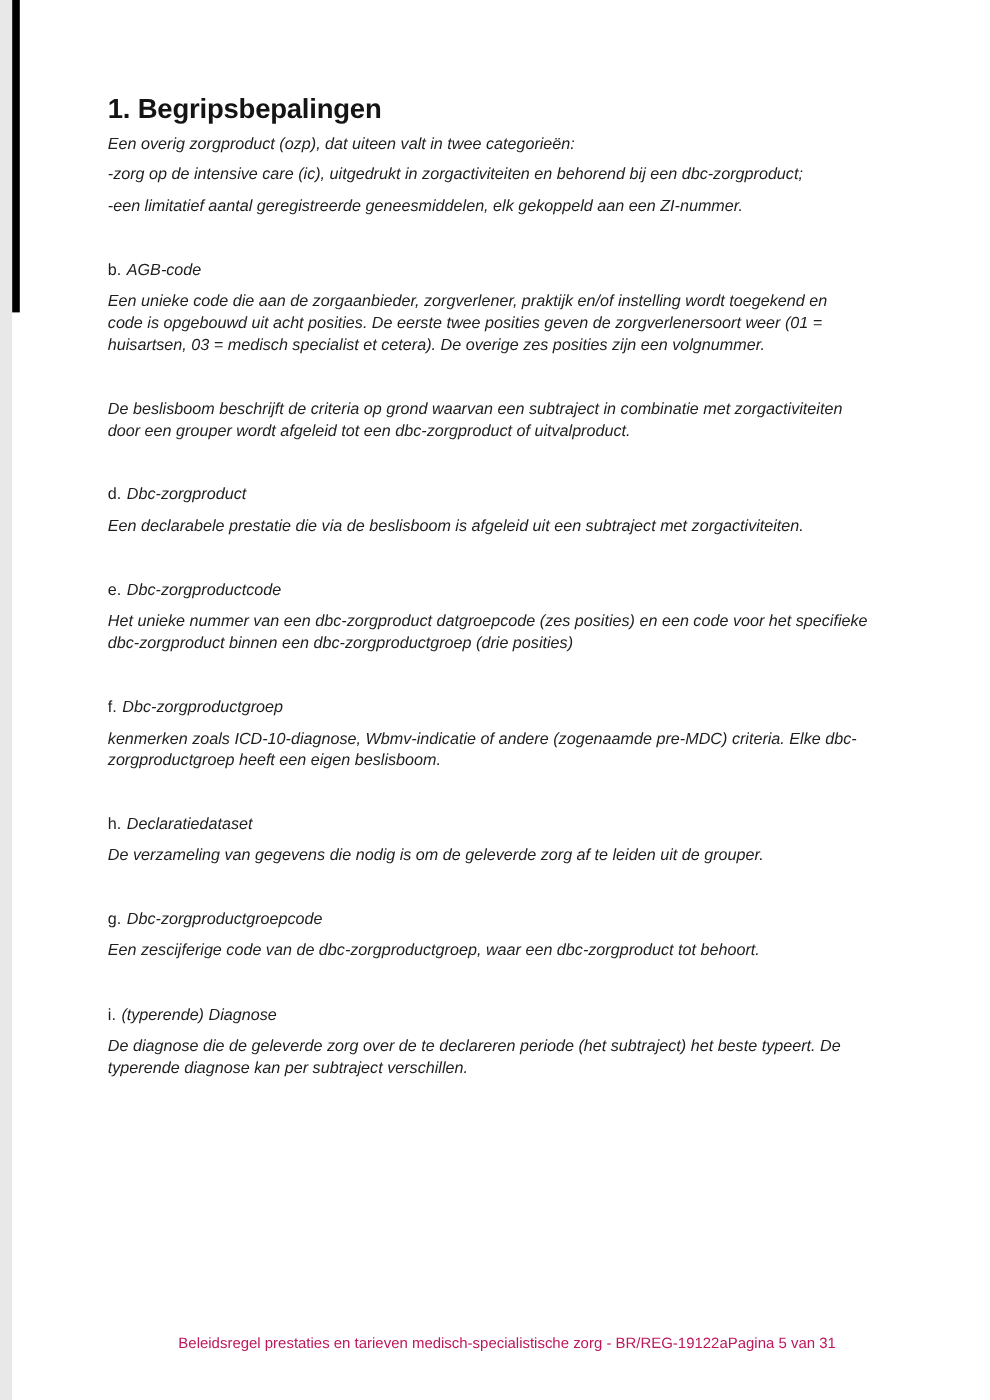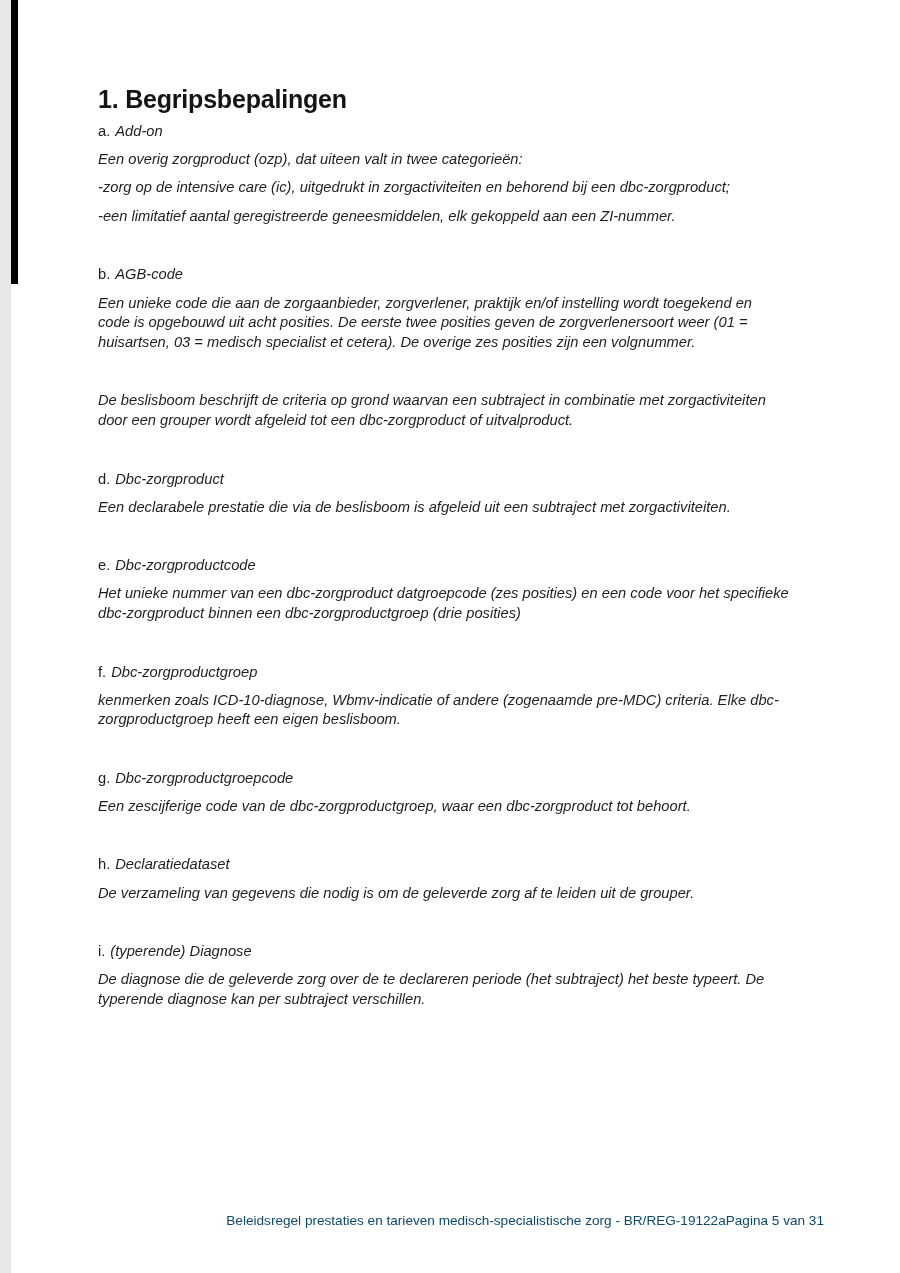--- a/index.html
+++ b/index.html
@@ -57,37 +57,36 @@
     font-size: 14.7px;
     line-height: 19.6px;
     white-space: nowrap;
   }
   .footer {
     position: absolute;
     left: 87px;
     right: 87px;
     top: 1212px;
     display: flex;
-    justify-content: flex-end;
+    justify-content: center;
     font-size: 13.6px;
     line-height: 18px;
-    color: #0c4a6e;
+    color: #be185d;
   }
 </style>
 </head>
 <body>
 
 <div class="page">
   <div class="edge-bar"></div>
 
   <div class="content">
     <h1 class="heading">1. Begripsbepalingen</h1>
 
     <div class="def first">
-      <p class="term"><span class="letter">a.</span><span class="term-text">Add-on</span></p>
       <div class="para">
         <p class="line">Een overig zorgproduct (ozp), dat uiteen valt in twee categorieën:</p>
       </div>
       <div class="para">
         <p class="line">-zorg op de intensive care (ic), uitgedrukt in zorgactiviteiten en behorend bij een dbc-zorgproduct;</p>
       </div>
       <div class="para">
         <p class="line">-een limitatief aantal geregistreerde geneesmiddelen, elk gekoppeld aan een ZI-nummer.</p>
       </div>
     </div>
@@ -125,30 +124,30 @@
 
     <div class="def">
       <p class="term"><span class="letter">f.</span><span class="term-text">Dbc-zorgproductgroep</span></p>
       <div class="para">
         <p class="line">kenmerken zoals ICD-10-diagnose, Wbmv-indicatie of andere (zogenaamde pre-MDC) criteria. Elke dbc-</p>
         <p class="line">zorgproductgroep heeft een eigen beslisboom.</p>
       </div>
     </div>
 
     <div class="def">
-      <p class="term"><span class="letter">g.</span><span class="term-text">Dbc-zorgproductgroepcode</span></p>
+      <p class="term"><span class="letter">h.</span><span class="term-text">Declaratiedataset</span></p>
       <div class="para">
-        <p class="line">Een zescijferige code van de dbc-zorgproductgroep, waar een dbc-zorgproduct tot behoort.</p>
+        <p class="line">De verzameling van gegevens die nodig is om de geleverde zorg af te leiden uit de grouper.</p>
       </div>
     </div>
 
     <div class="def">
-      <p class="term"><span class="letter">h.</span><span class="term-text">Declaratiedataset</span></p>
+      <p class="term"><span class="letter">g.</span><span class="term-text">Dbc-zorgproductgroepcode</span></p>
       <div class="para">
-        <p class="line">De verzameling van gegevens die nodig is om de geleverde zorg af te leiden uit de grouper.</p>
+        <p class="line">Een zescijferige code van de dbc-zorgproductgroep, waar een dbc-zorgproduct tot behoort.</p>
       </div>
     </div>
 
     <div class="def">
       <p class="term"><span class="letter">i.</span><span class="term-text">(typerende) Diagnose</span></p>
       <div class="para">
         <p class="line">De diagnose die de geleverde zorg over de te declareren periode (het subtraject) het beste typeert. De</p>
         <p class="line">typerende diagnose kan per subtraject verschillen.</p>
       </div>
     </div>

